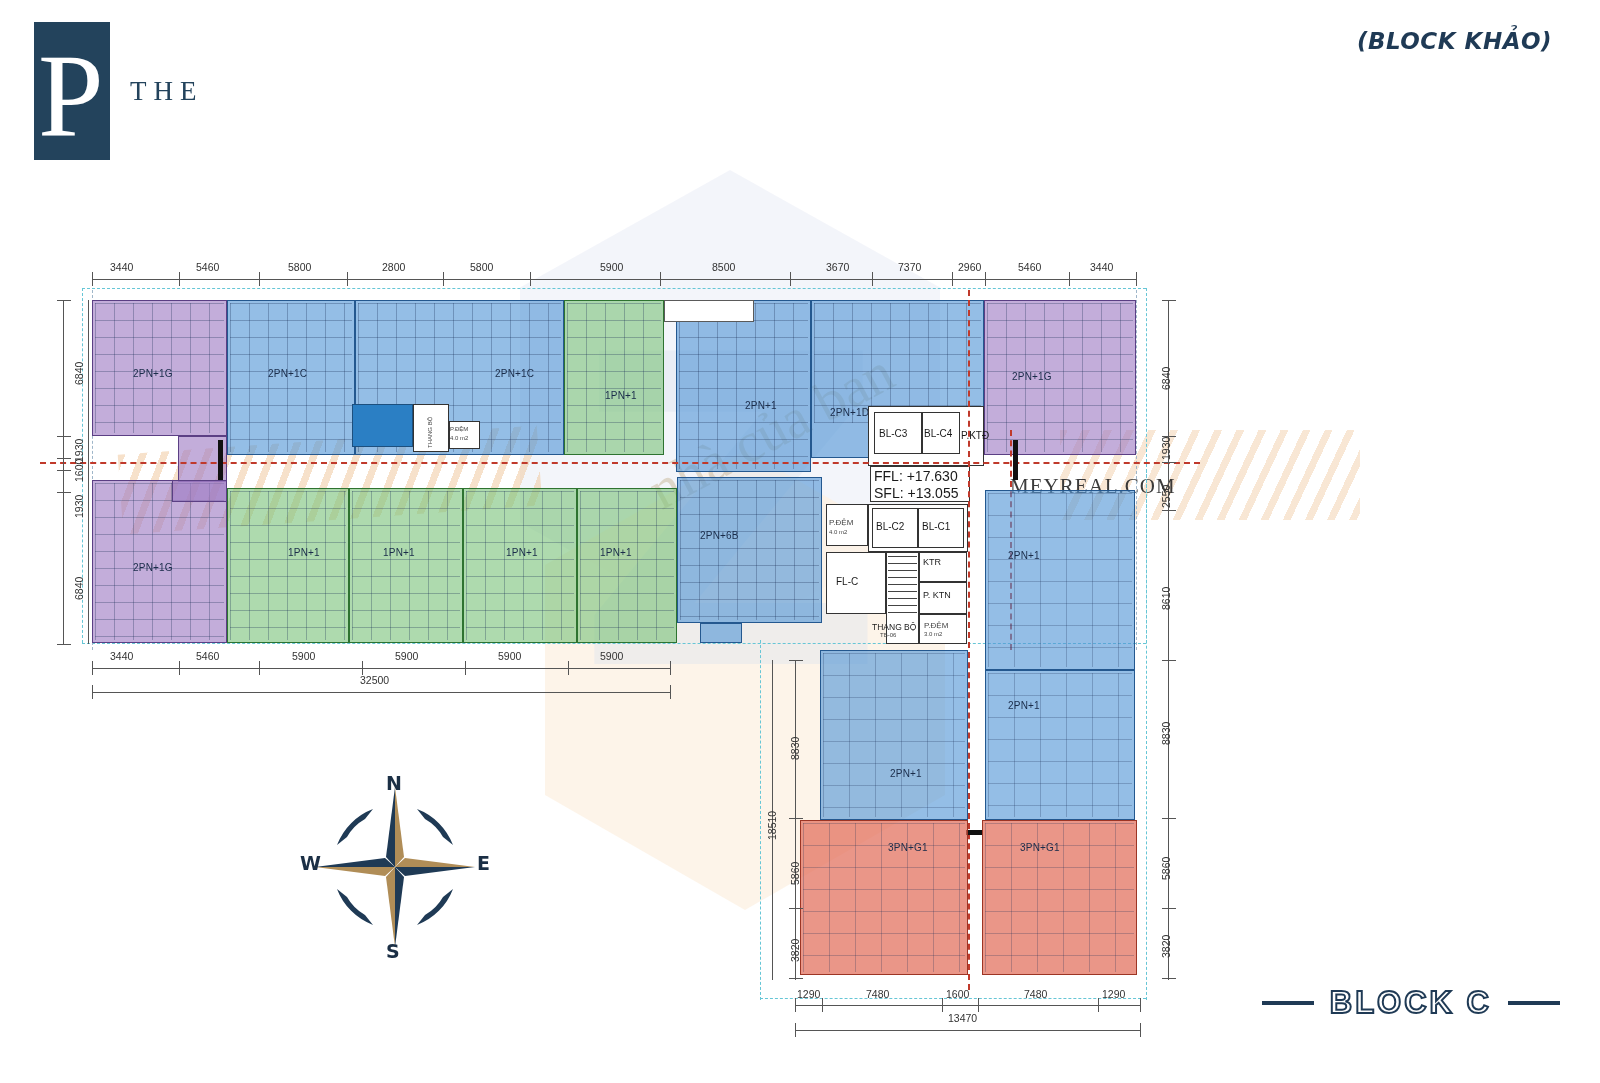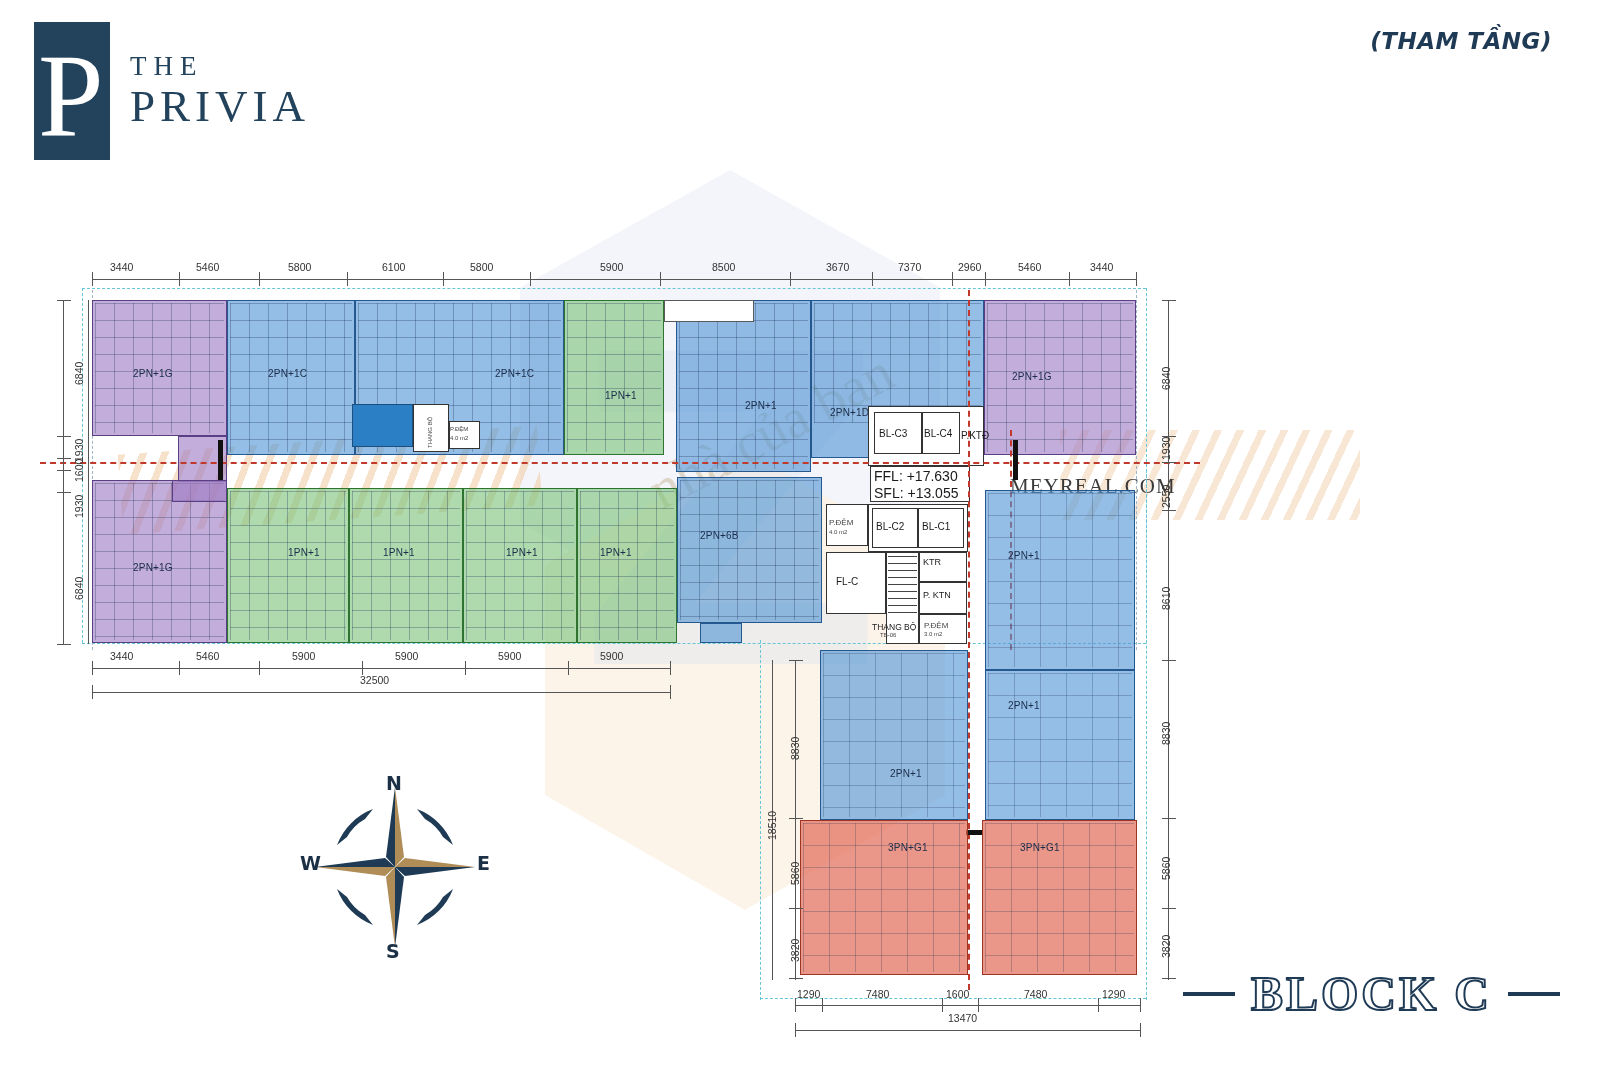--- a/index.html
+++ b/index.html
@@ -42,23 +42,23 @@
     font-family: "DejaVu Sans", sans-serif;
   }
 
   
   .blockc {
     position: absolute; right: 40px; bottom: 62px;
     display: flex; align-items: center; gap: 16px;
   }
   .blockc .rule { width: 52px; height: 4px; background: #1f3a55; }
   .blockc .txt {
-    font-size: 48px; font-weight: bold; color: #ffffff;
+    font-size: 31px; font-weight: bold; color: #ffffff;
     -webkit-text-stroke: 2px #1f3a55;
-    letter-spacing: 3px; font-family: Liberation Serif, serif;
+    letter-spacing: 3px; font-family: Liberation Sans, sans-serif;
     text-shadow: 0 0 0 #1f3a55;
   }
 
   
   .compass { position: absolute; left: 300px; top: 772px; width: 190px; height: 190px; }
   .compass .lbl {
     position: absolute; font-size: 19px; font-weight: bold; color: #1b2f45;
     font-family: "DejaVu Sans", sans-serif;
   }
   .compass .n { left: 86px; top: 0px; }
@@ -179,26 +179,25 @@
 <body>
 
 <div id="page">
 
   <div class="logo-wrap">
     <div class="logo-mark">
       <span class="pglyph">P</span>
     </div>
     <div class="logo-text">
       <div class="logo-the">THE</div>
-      <div class="logo-privia">PRIVIA</div>
     </div>
   </div>
 
   <div class="title-wrap">
-    <div class="title-sub">(THAM TẦNG)</div>
+    <div class="title-sub">(BLOCK KHẢO)</div>
   </div>
 
   <div class="plan">
 
     <div class="wm wm-hex"></div>
     <div class="wm wm-hex2"></div>
     <div class="wm wm-z">Z</div>
     <div class="wm wm-stripes"></div>
     <div class="wm wm-stripes2"></div>
     <div class="wm wm-text">nhà của bạn</div>
@@ -214,21 +213,21 @@
     <div class="tick" style="left:660px; top:272px; height:14px;"></div>
     <div class="tick" style="left:790px; top:272px; height:14px;"></div>
     <div class="tick" style="left:872px; top:272px; height:14px;"></div>
     <div class="tick" style="left:952px; top:272px; height:14px;"></div>
     <div class="tick" style="left:985px; top:272px; height:14px;"></div>
     <div class="tick" style="left:1069px;top:272px; height:14px;"></div>
     <div class="tick" style="left:1136px;top:272px; height:14px;"></div>
     <div class="dimtxt" style="left:110px; top:261px;">3440</div>
     <div class="dimtxt" style="left:196px; top:261px;">5460</div>
     <div class="dimtxt" style="left:288px; top:261px;">5800</div>
-    <div class="dimtxt" style="left:382px; top:261px;">6100</div>
+    <div class="dimtxt" style="left:382px; top:261px;">2800</div>
     <div class="dimtxt" style="left:470px; top:261px;">5800</div>
     <div class="dimtxt" style="left:600px; top:261px;">5900</div>
     <div class="dimtxt" style="left:712px; top:261px;">8500</div>
     <div class="dimtxt" style="left:826px; top:261px;">3670</div>
     <div class="dimtxt" style="left:898px; top:261px;">7370</div>
     <div class="dimtxt" style="left:958px; top:261px;">2960</div>
     <div class="dimtxt" style="left:1018px;top:261px;">5460</div>
     <div class="dimtxt" style="left:1090px;top:261px;">3440</div>
 
     <div class="cyanline" style="left:82px; top:288px; width:1064px;"></div>

